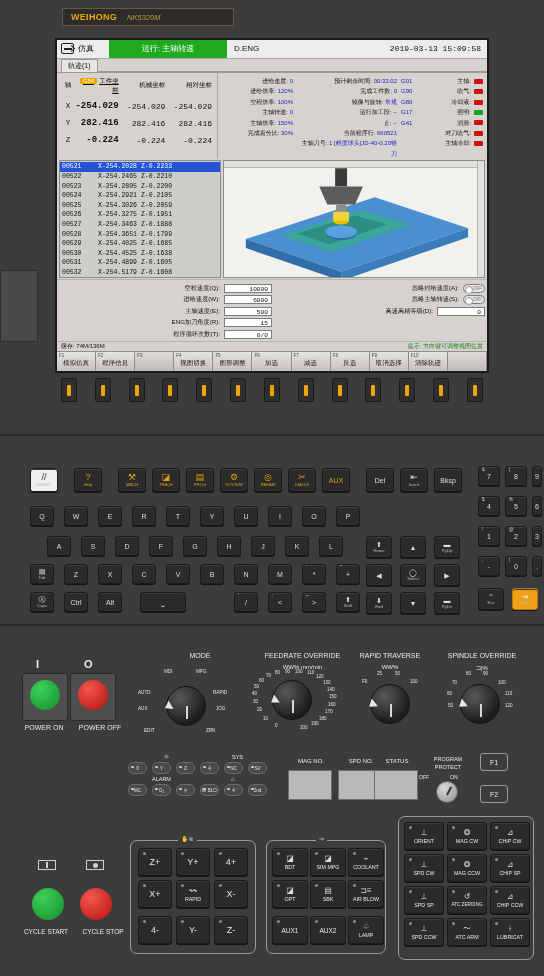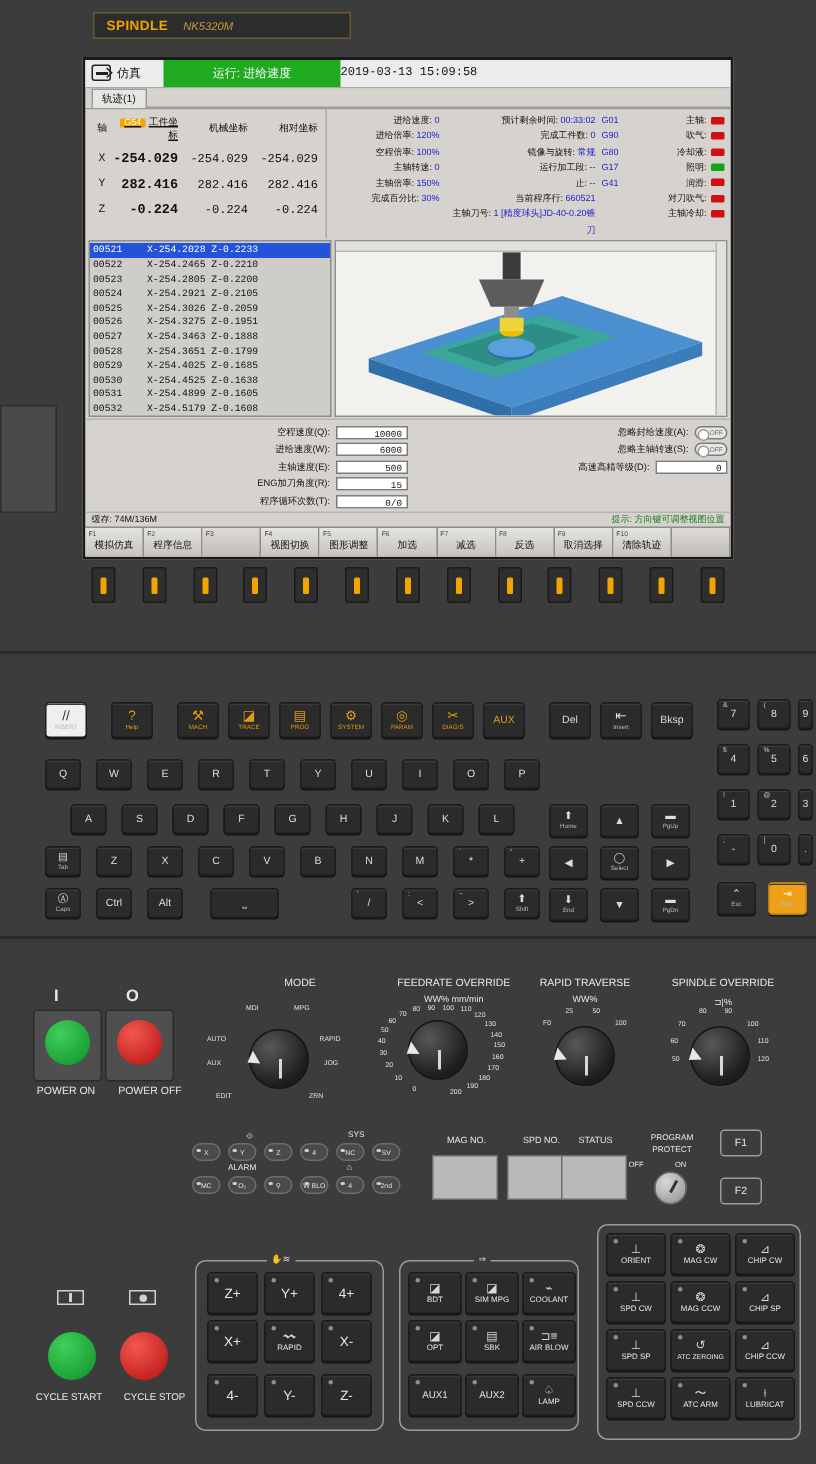--- a/index.html
+++ b/index.html
@@ -223,32 +223,33 @@
     color:#eaeaea;font-size:7px;display:flex;align-items:center;justify-content:center;}
 </style>
 </head>
 <body>
 
 <div id="monitor-section">
 
   <div id="left-stub"></div>
 
   <div id="brand-bar">
-    <div class="wh"><span>SPINDLE</span></div>
+    <div class="wh"><span>WEIHONG</span></div>
     <div class="model">NK5320M</div>
   </div>
 
   <div id="cnc-screen">
 
     <div class="cnc-titlebar">
       <div class="tb-icon">
         <div class="arrow-box"></div>
         <div class="t">仿真</div>
       </div>
-      <div class="run-state">运行: 进给速度</div>
+      <div class="run-state">运行: 主轴转速</div>
+      <div class="fname">D.ENG</div>
       <div class="dt">2019-03-13 15:09:58</div>
     </div>
 
     <div class="cnc-tabs">
       <div class="tab">轨迹(1)</div>
       <div class="tabfill"></div>
     </div>
 
     <div class="cnc-info">
       <div class="coord-panel">

